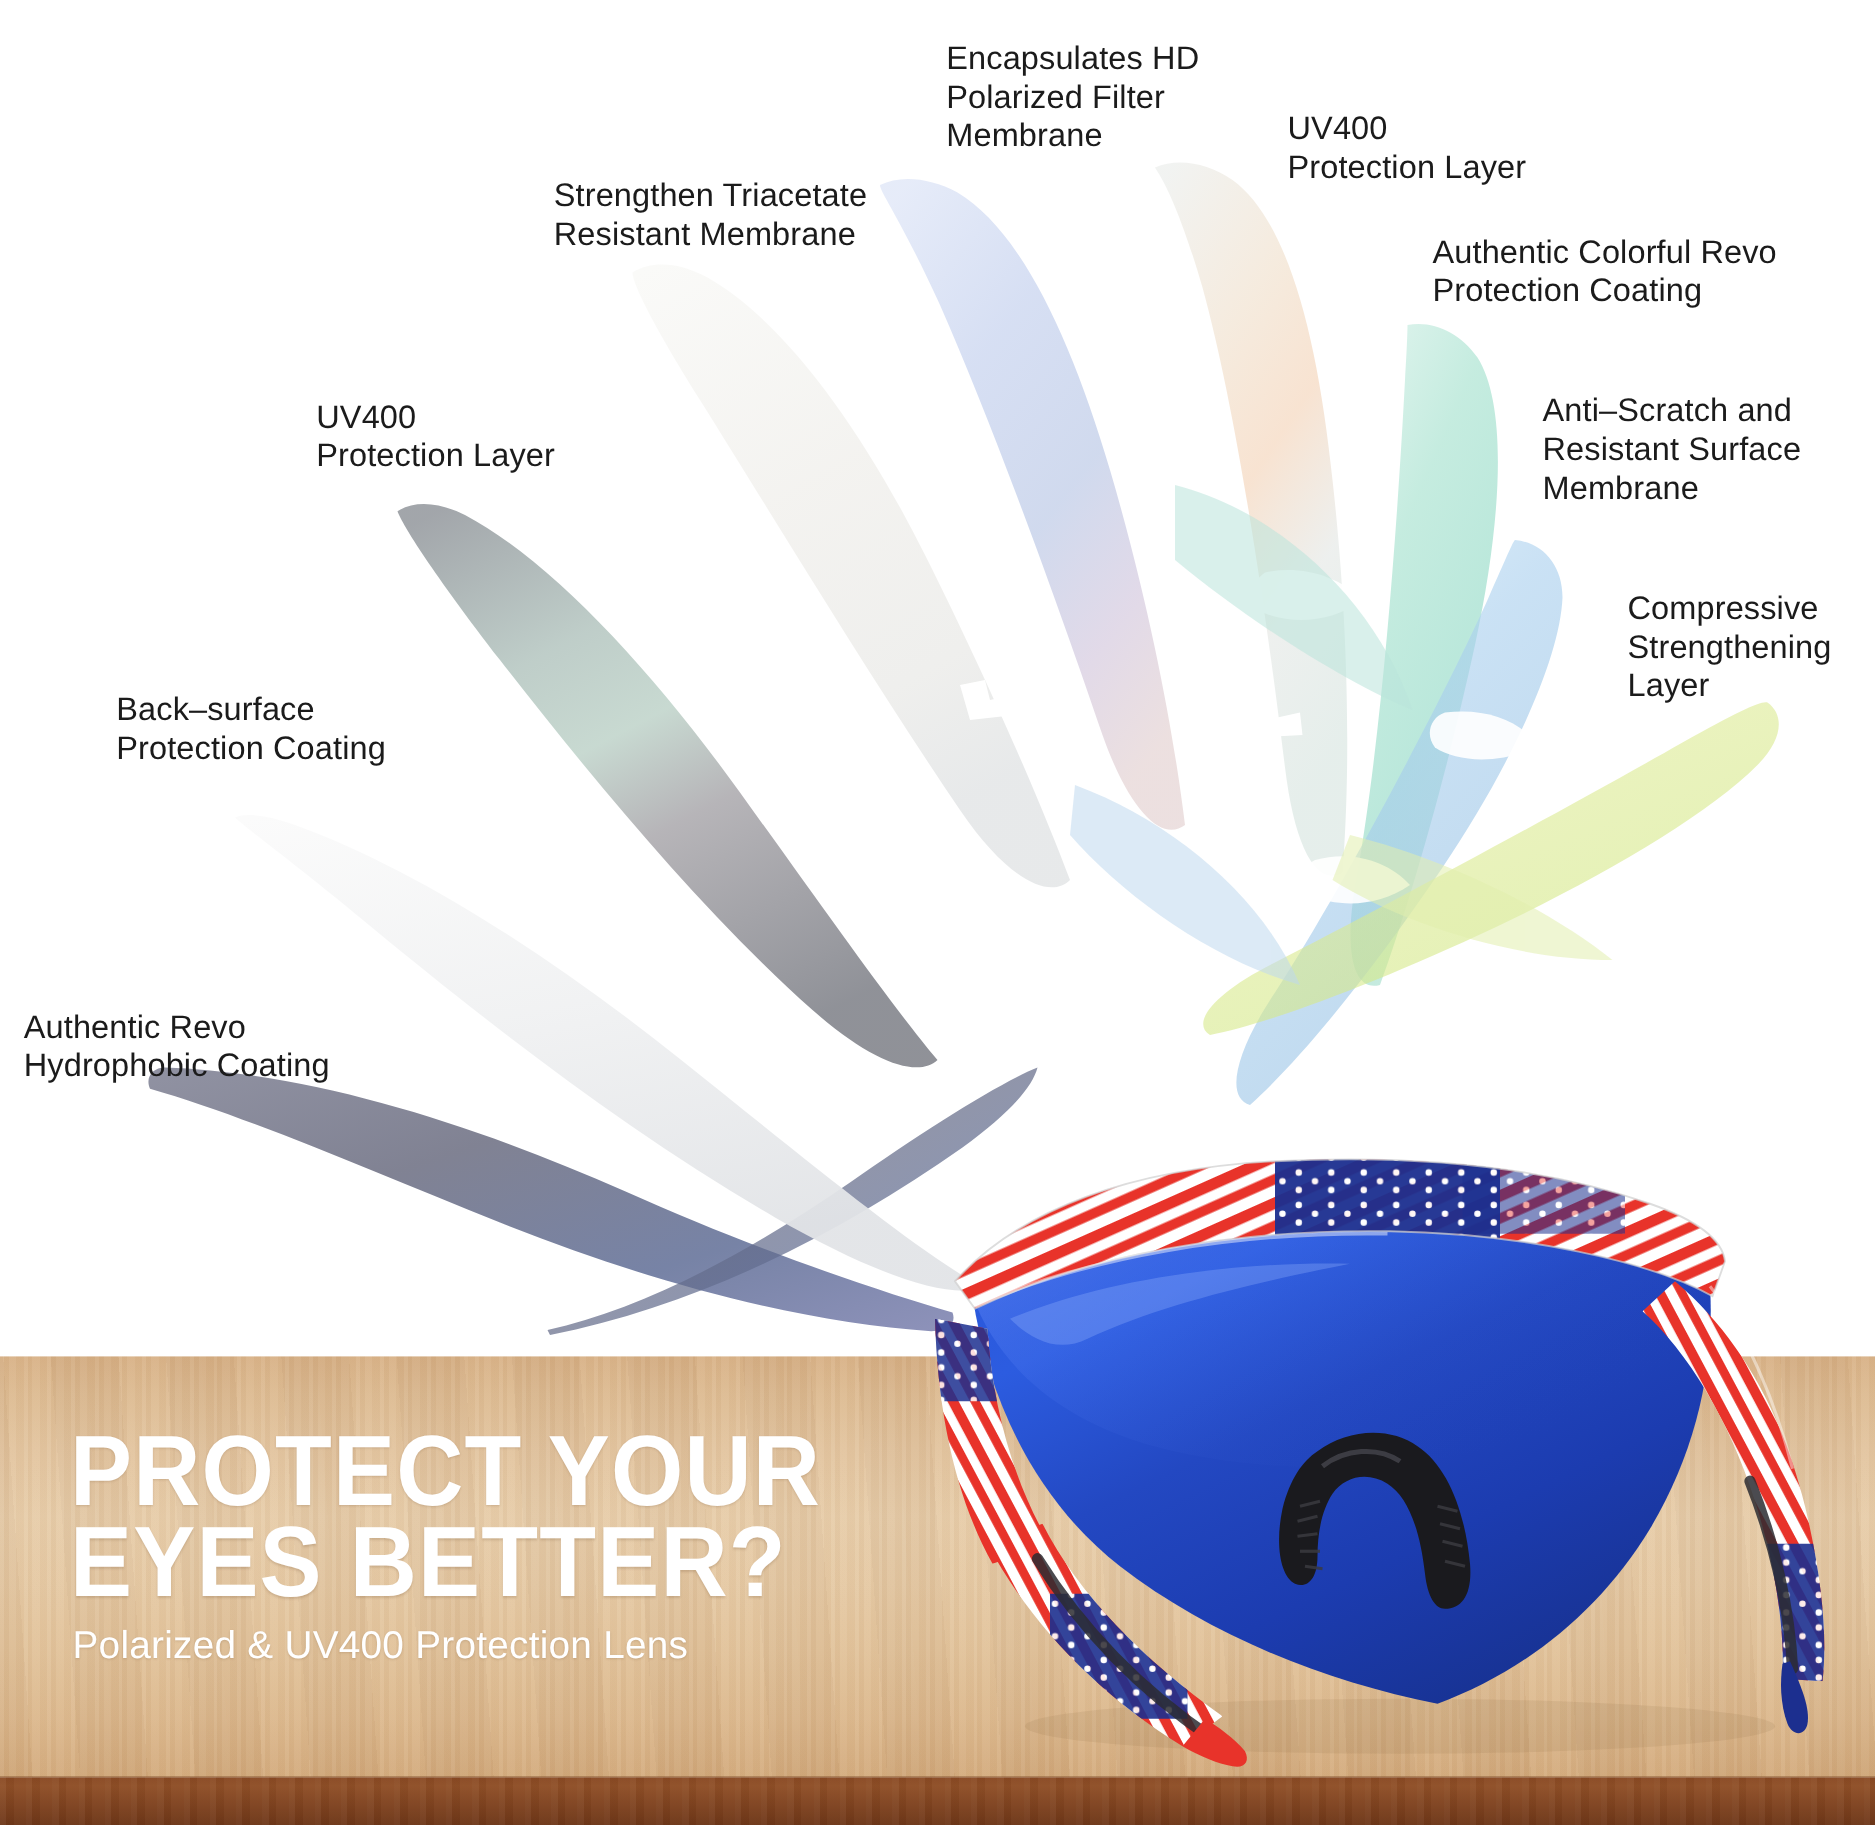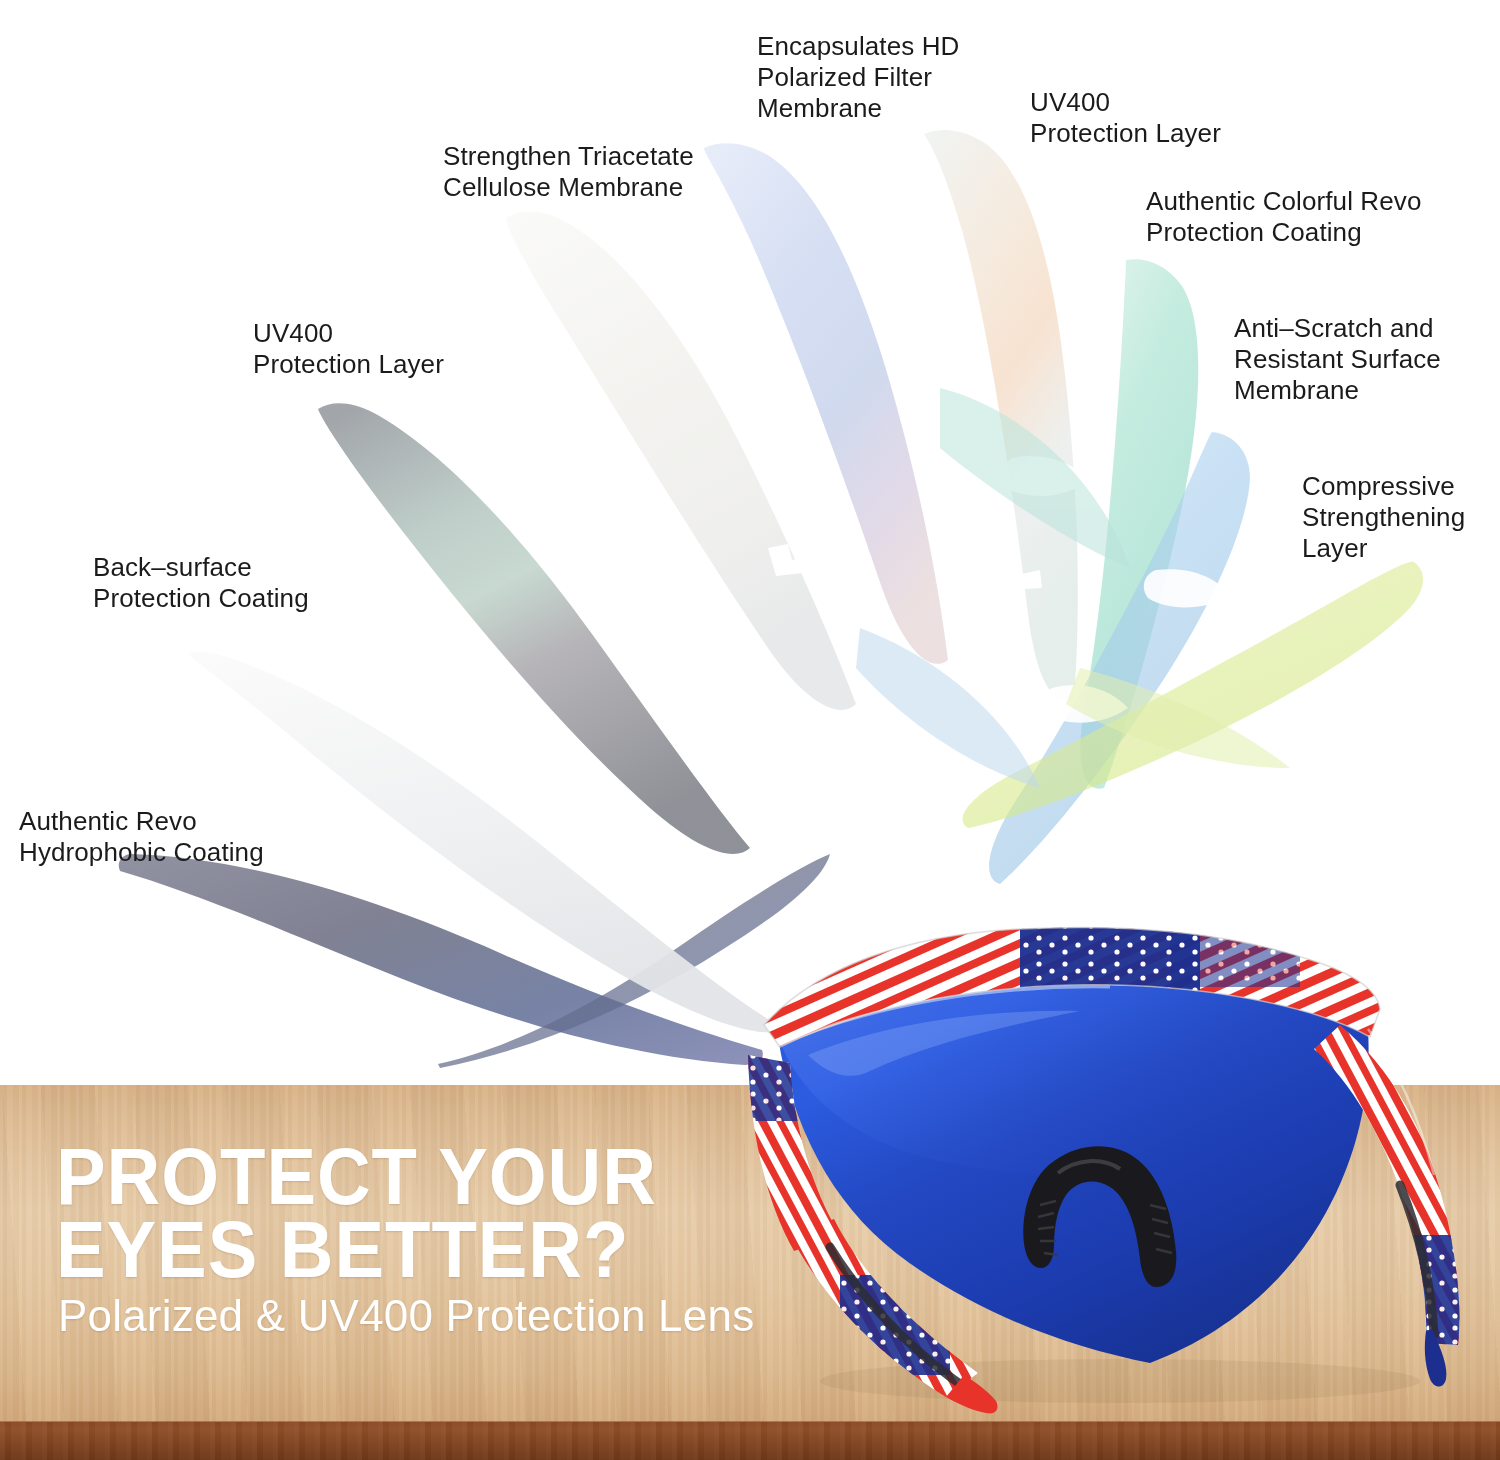--- a/index.html
+++ b/index.html
@@ -82,21 +82,21 @@
     letter-spacing:1px;
     transform:scaleX(.93);
     transform-origin:left top;
     white-space:pre-line;
     text-shadow:0 1px 2px rgba(90,55,25,.18);
     font-family:"Liberation Sans","DejaVu Sans",sans-serif;
   }
   #subheadline{
     position:absolute;left:58px;top:1296px;
     color:#ffffff;
-    font-size:44px;
+    font-size:31px;
     line-height:40px;
     letter-spacing:.2px;
     text-shadow:0 1px 2px rgba(90,55,25,.18);
     font-family:"Liberation Sans","DejaVu Sans",sans-serif;
   }
 
   
   #glasses{
     position:absolute;left:720px;top:905px;width:780px;height:520px;
   }
@@ -258,21 +258,21 @@
         <path d="M860,600 C940,630 1010,690 1040,760 C970,740 900,690 856,640 Z" fill="#bfd9ee"></path>
         <path d="M1080,640 C1160,660 1240,700 1290,740 C1210,740 1120,710 1066,676 Z" fill="#e2efae"></path>
       </g>
     </svg>
 
     <div class="callout" style="left:757px;top:3px;">Encapsulates HD
 Polarized Filter
 Membrane</div>
 
     <div class="callout" style="left:443px;top:113px;">Strengthen Triacetate
-Cellulose Membrane</div>
+Resistant Membrane</div>
 
     <div class="callout" style="left:1030px;top:59px;">UV400
 Protection Layer</div>
 
     <div class="callout" style="left:1146px;top:158px;">Authentic Colorful Revo
 Protection Coating</div>
 
     <div class="callout" style="left:1234px;top:285px;">Anti–Scratch and
 Resistant Surface
 Membrane</div>

